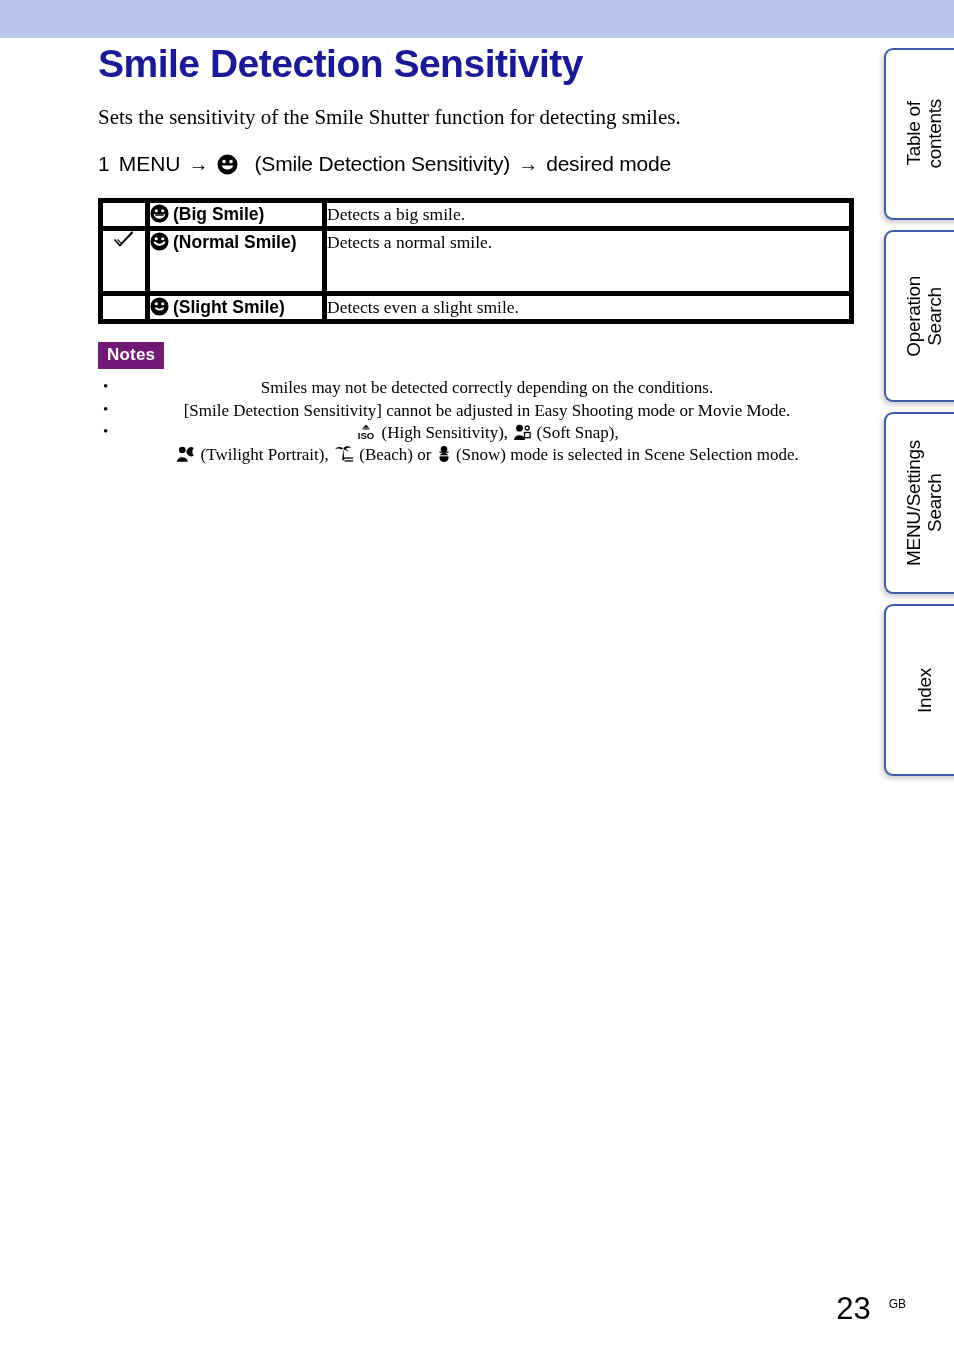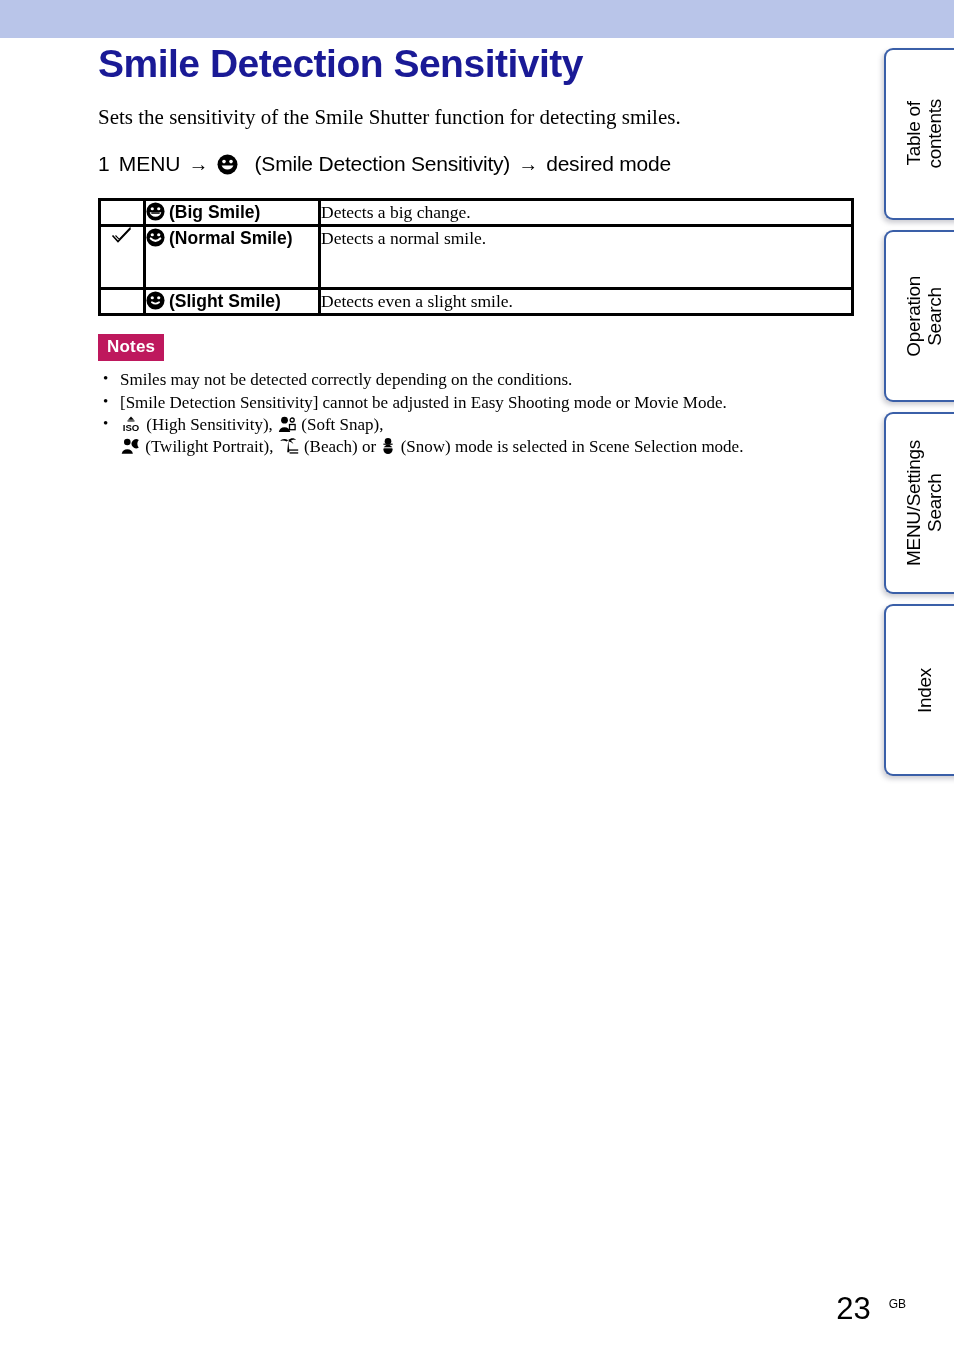--- a/index.html
+++ b/index.html
@@ -81,21 +81,21 @@
   .smiley svg { display: block; }
 
   
   table.modes {
     border-collapse: collapse;
     margin-top: 22px;
     width: 756px;
     table-layout: fixed;
   }
   table.modes td {
-    border: 3px solid #000000;
+    border: 5px solid #000000;
     padding: 0;
     vertical-align: top;
   }
   td.col-check {
     width: 42px;
     text-align: center;
     padding-top: 9px;
   }
   td.col-mode {
     width: 172px;
@@ -120,41 +120,42 @@
 
   .checkmark {
     display: inline-block;
     width: 22px;
     height: 18px;
   }
 
   
   .notes-badge {
     display: inline-block;
-    background: #be185d;
+    background: #701a75;
     color: #ffffff;
     font-family: "Liberation Sans", sans-serif;
     font-weight: bold;
     font-size: 17px;
     padding: 3px 9px 4px 9px;
     margin-top: 18px;
     letter-spacing: 0.2px;
   }
   ul.notes {
     list-style: none;
     margin: 8px 0 0 0;
     padding: 0;
     font-family: "Liberation Serif", serif;
     font-size: 17px;
     line-height: 21.5px;
   }
   ul.notes li {
     position: relative;
     padding-left: 22px;
     margin-bottom: 1px;
+    text-align: center;
   }
   ul.notes li::before {
     content: "\2022";
     position: absolute;
     left: 5px;
     top: -1px;
     font-size: 15px;
   }
   .inline-icon {
     display: inline-block;
@@ -261,21 +262,21 @@
                 <svg width="19" height="19" viewBox="0 0 20 20">
                   <circle cx="10" cy="10" r="9.5" fill="#000"></circle>
                   <circle cx="6.6" cy="7.1" r="1.7" fill="#fff"></circle>
                   <circle cx="13.4" cy="7.1" r="1.7" fill="#fff"></circle>
                   <path d="M3.9 10.9 A6.3 6.3 0 0 0 16.1 10.9 Z" fill="#fff"></path>
                   <rect x="5.6" y="10.9" width="8.8" height="1.5" fill="#000"></rect>
                 </svg>
               </span><span>(Big Smile)</span>
             </div>
           </td>
-          <td class="col-desc">Detects a big change.</td>
+          <td class="col-desc">Detects a big smile.</td>
         </tr>
 
         <tr class="row-normal">
           <td class="col-check">
             <span class="checkmark">
               <svg width="22" height="18" viewBox="0 0 22 18">
                 <path d="M1.5 8.5 L7 14.5 L19.5 1.5" stroke="#000" stroke-width="1.6" fill="none"></path>
                 <path d="M4.5 8.5 L8.2 12.3 L19.5 0.5" stroke="#000" stroke-width="1.1" fill="none"></path>
               </svg>
             </span>

